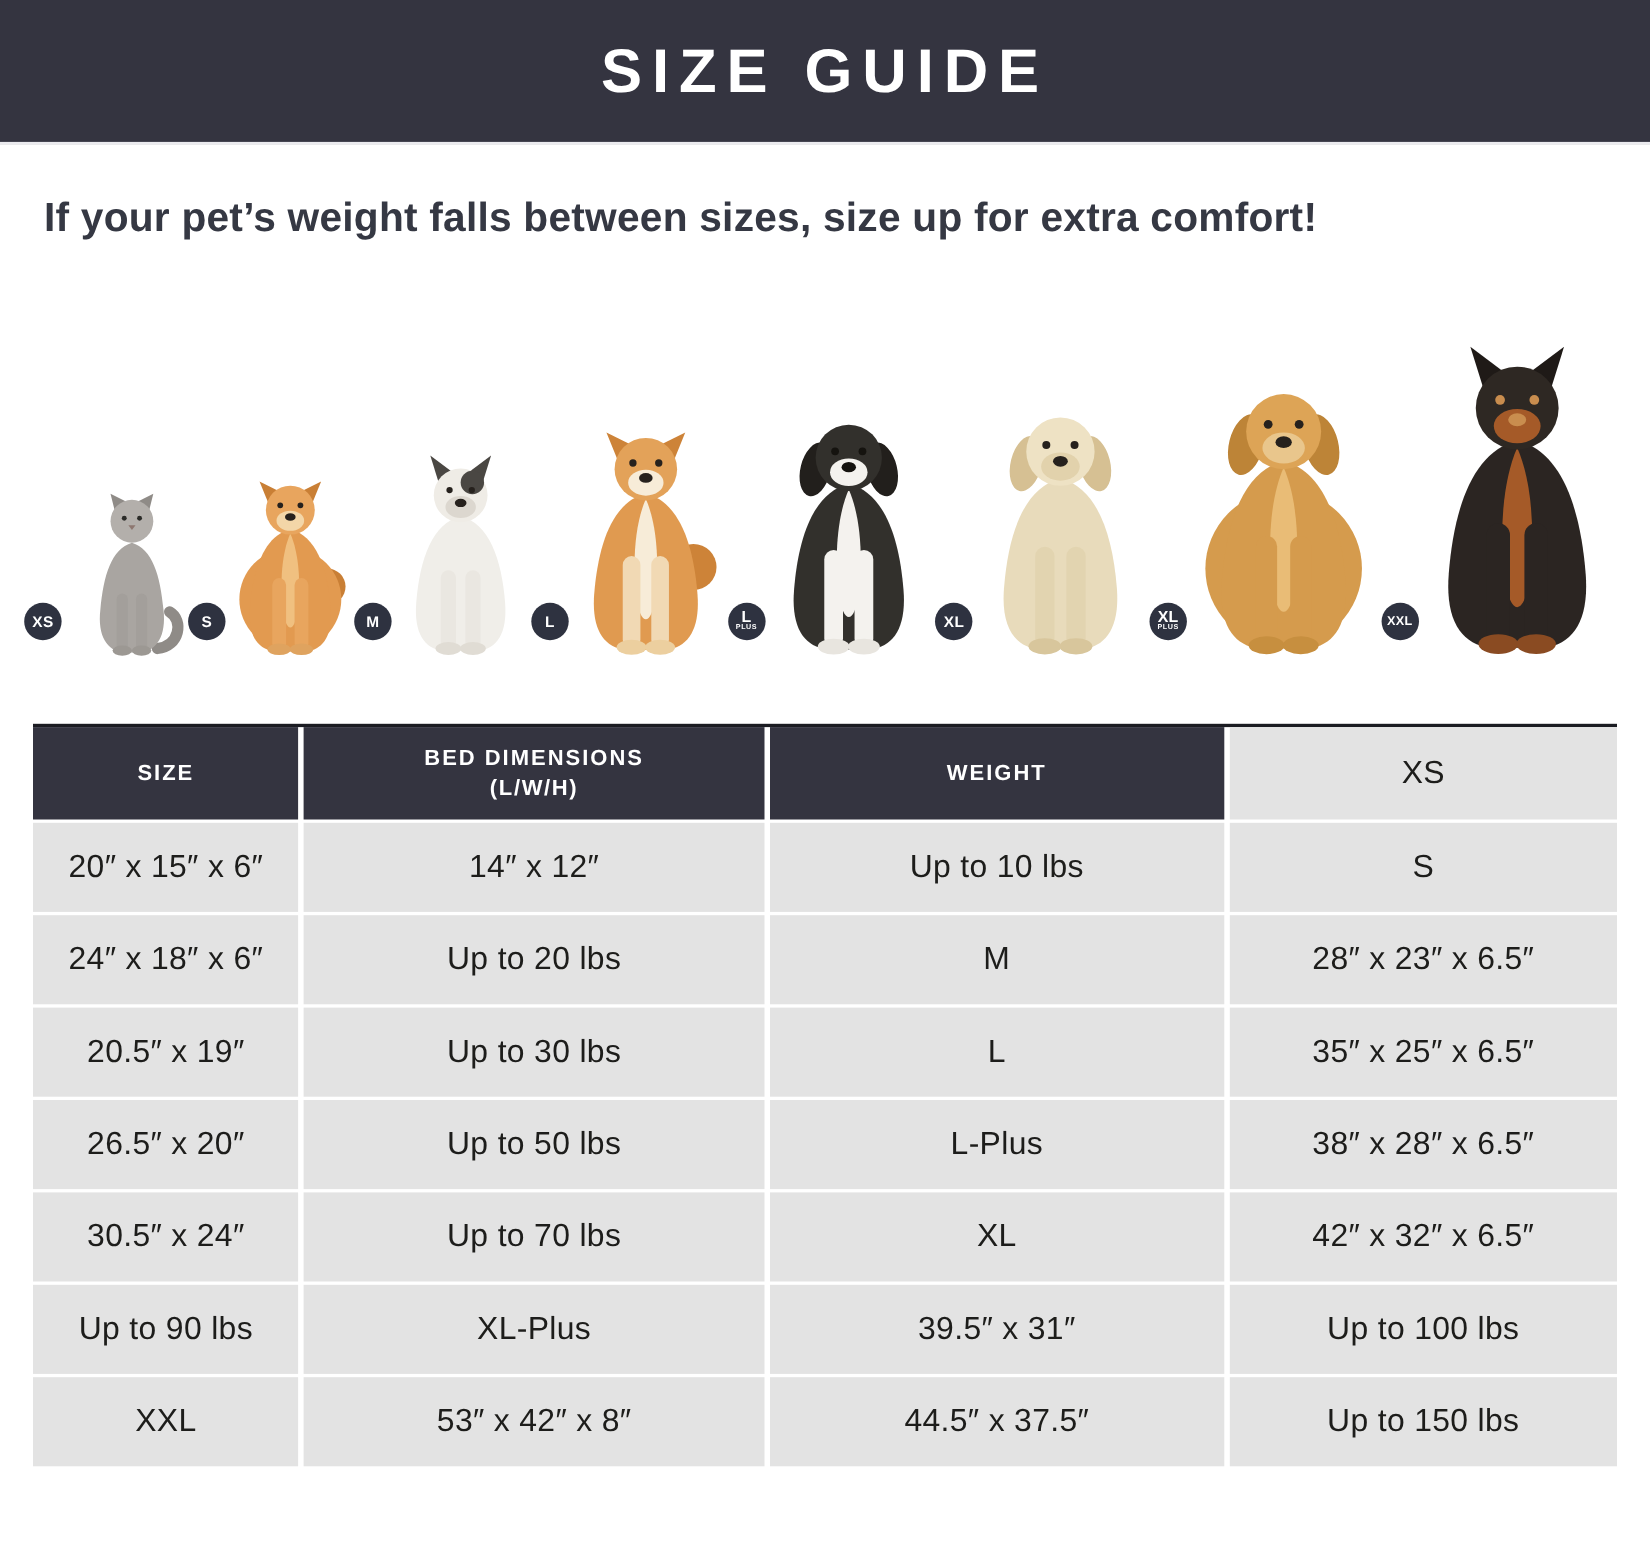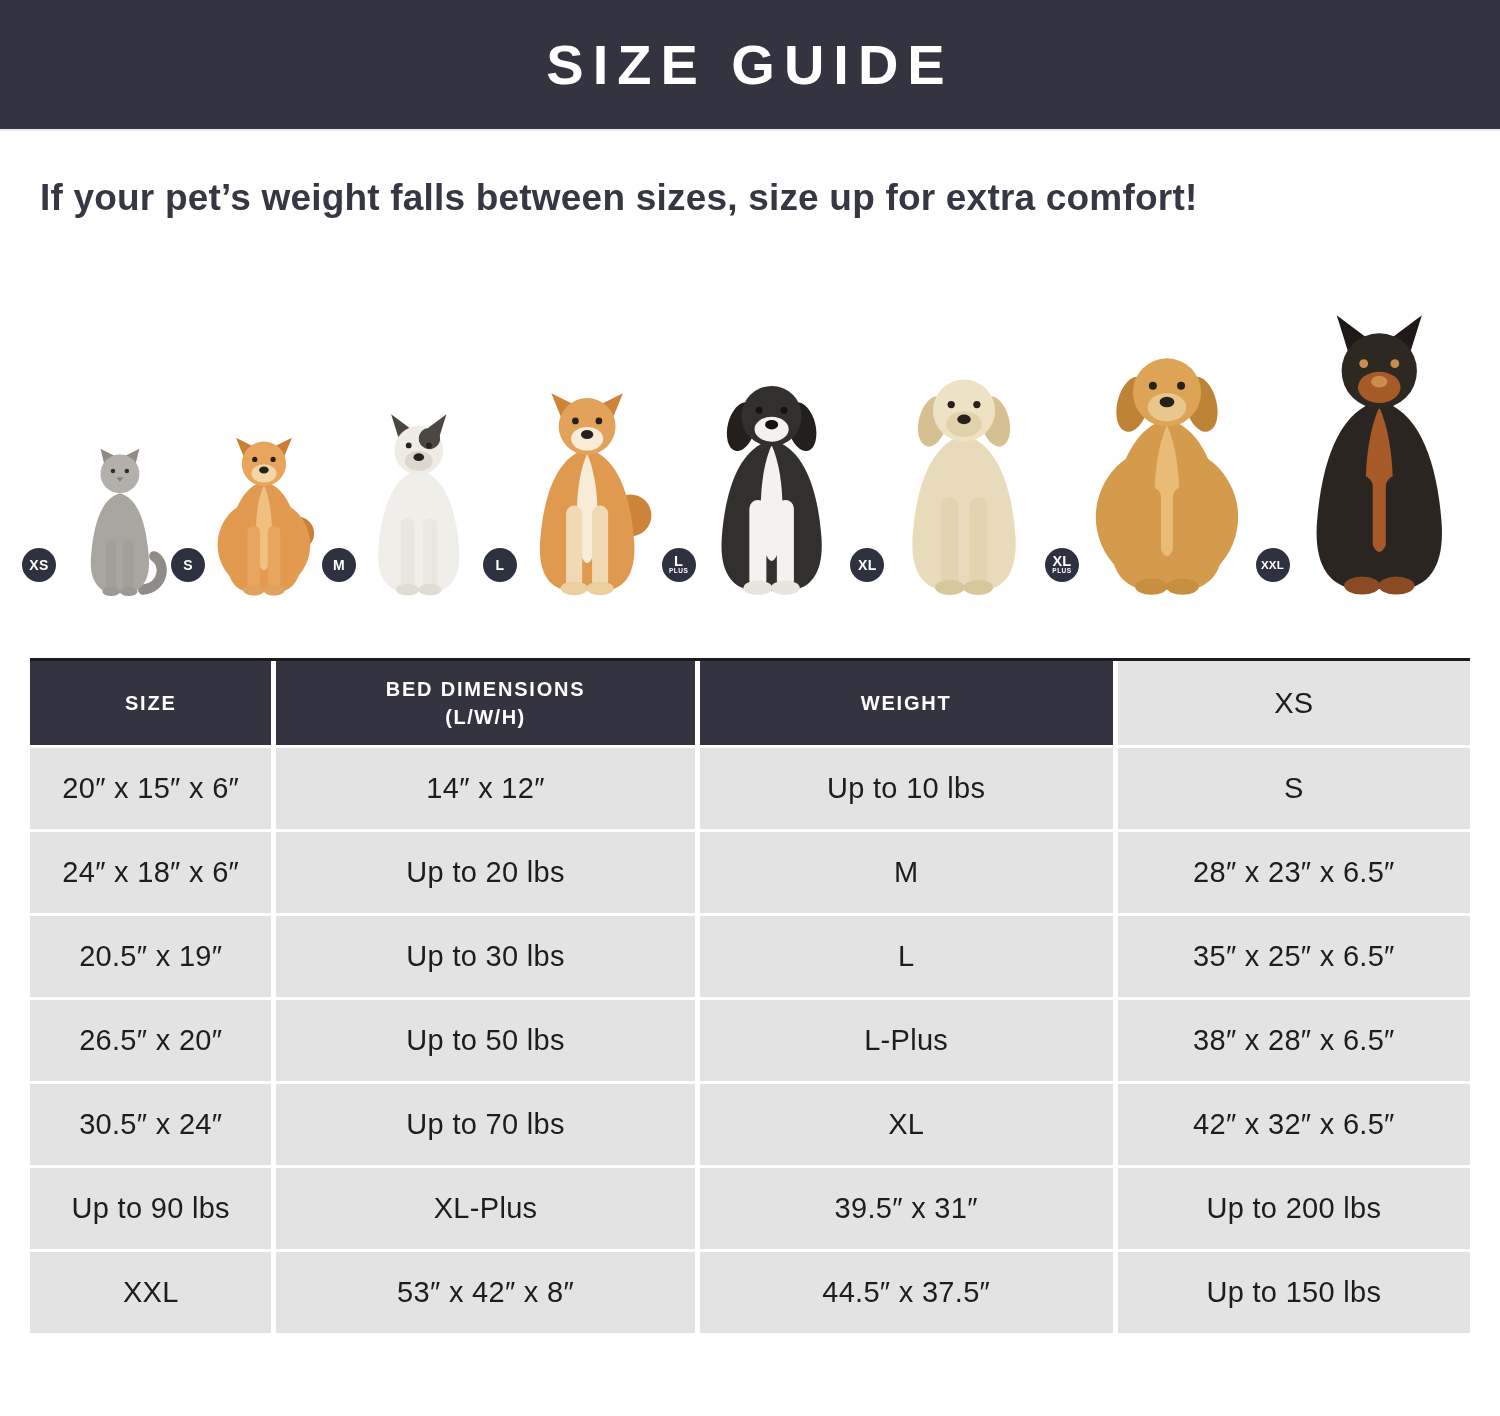--- a/index.html
+++ b/index.html
@@ -337,18 +337,18 @@
     <div class="body-cell">Up to 50 lbs</div>
     <div class="body-cell">L-Plus</div>
     <div class="body-cell">38″ x 28″ x 6.5″</div>
     <div class="body-cell">30.5″ x 24″</div>
     <div class="body-cell">Up to 70 lbs</div>
     <div class="body-cell">XL</div>
     <div class="body-cell">42″ x 32″ x 6.5″</div>
     <div class="body-cell">Up to 90 lbs</div>
     <div class="body-cell">XL-Plus</div>
     <div class="body-cell">39.5″ x 31″</div>
-    <div class="body-cell">Up to 200 lbs</div>
+    <div class="body-cell">Up to 100 lbs</div>
     <div class="body-cell">XXL</div>
     <div class="body-cell">53″ x 42″ x 8″</div>
     <div class="body-cell">44.5″ x 37.5″</div>
     <div class="body-cell">Up to 150 lbs</div>
   </section>
 
 </body></html>

